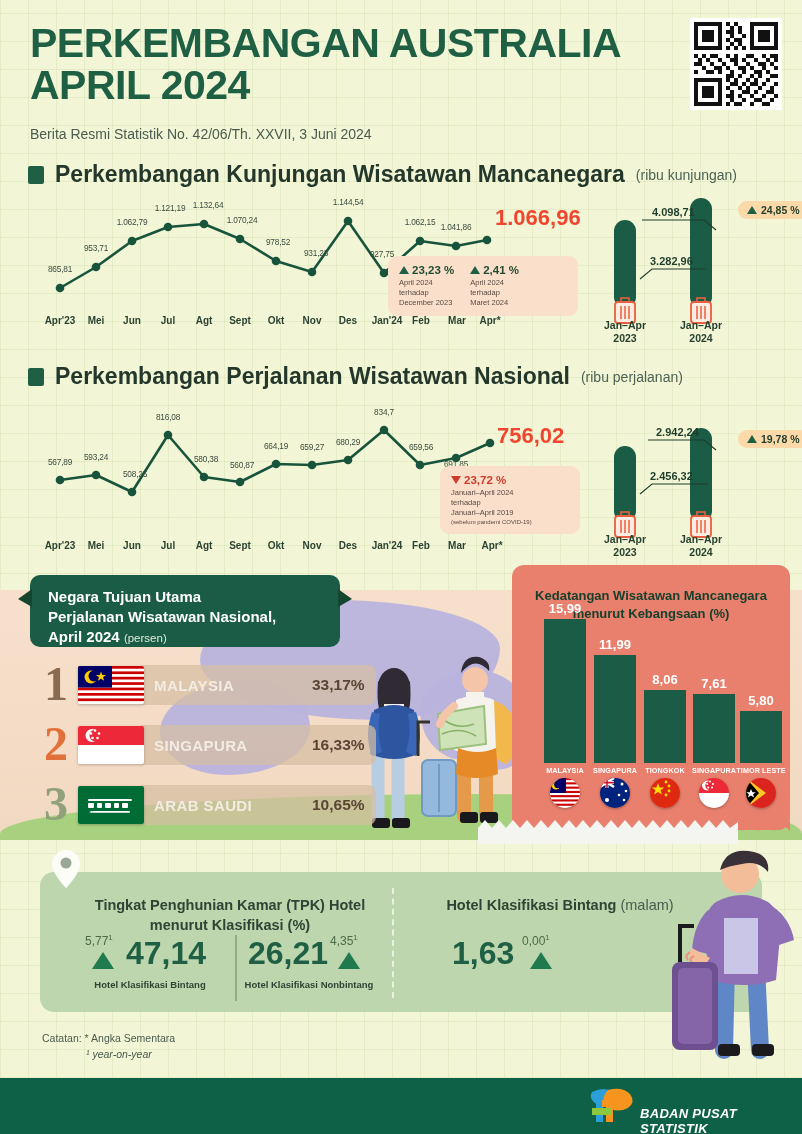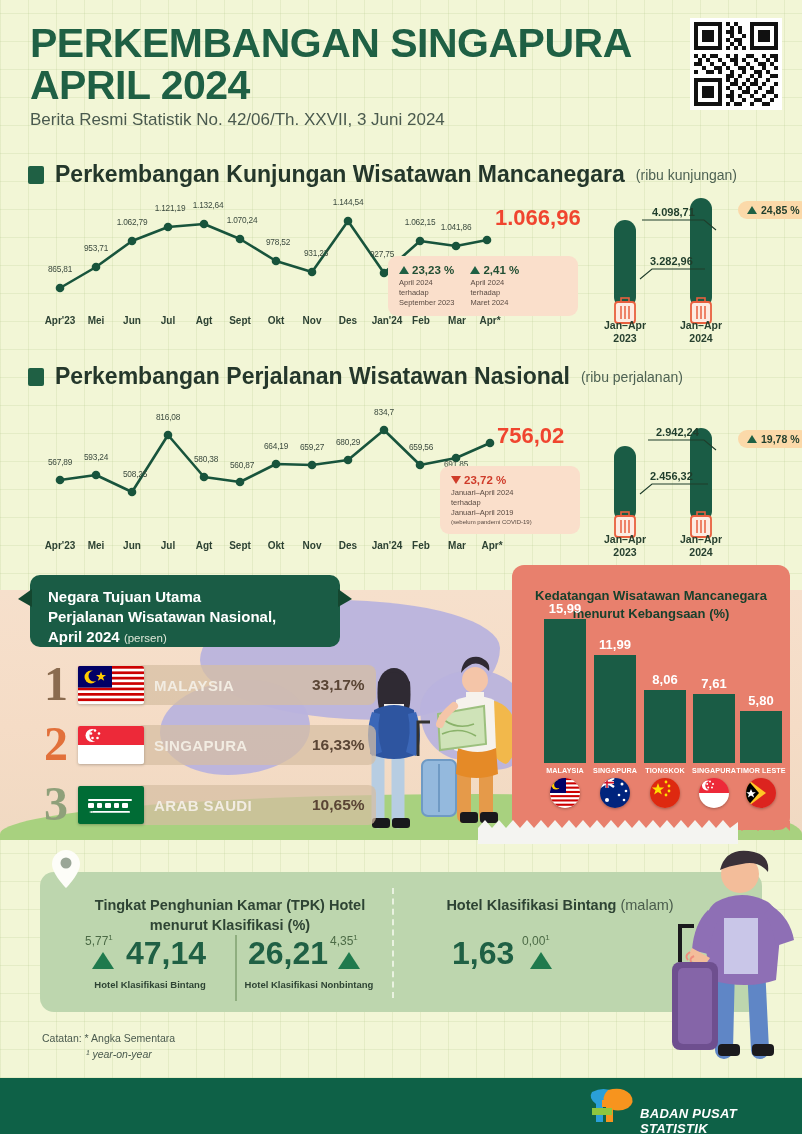--- a/index.html
+++ b/index.html
@@ -18,21 +18,21 @@
       #f2f6d6;
   }
 
   
   .header { position:absolute; left:30px; top:22px; width:740px; }
   .title {
     font-size: 41px; font-weight: 800; color:#1f6044; line-height:1.03;
     letter-spacing:-0.5px;
   }
   .title .l2 { display:block; }
-  .subtitle { margin-top:4px; font-size:17px; color:#4a5a4e; }
+  .subtitle { margin-top:20px; font-size:14px; color:#4a5a4e; }
 
   .qr { position:absolute; right:20px; top:18px; width:92px; height:92px;
         background:#fff; padding:4px; }
   .qr svg { display:block; }
 
   
   .sec-head { position:absolute; display:flex; align-items:center; gap:11px; }
   .sec-square { width:16px; height:18px; background:#1f6044; border-radius:2px;
                 flex:0 0 auto; }
   .sec-title { font-size:23px; font-weight:700; color:#24372b; white-space:nowrap;}
@@ -173,21 +173,21 @@
   
   .trav { position:absolute; }
 </style>
 </head>
 <body>
 
 <div class="page">
 
   <div class="header">
     <div class="title">
-      <span>PERKEMBANGAN SINGAPURA</span>
+      <span>PERKEMBANGAN AUSTRALIA</span>
       <span class="l2">APRIL 2024</span>
     </div>
     <div class="subtitle">Berita Resmi Statistik No. 42/06/Th. XXVII, 3 Juni 2024</div>
   </div>
 
   <div class="qr">
     <svg width="84" height="84" viewBox="0 0 21 21" shape-rendering="crispEdges">
       <rect width="21" height="21" fill="#fff"></rect>
       <g fill="#111">
         <rect x="0" y="0" width="7" height="1"></rect>
@@ -357,21 +357,21 @@
 
   <div class="chip" style="left:388px; top:256px; width:190px;">
     <div class="chip-col">
       <div class="chip-top">
         <span class="tri-up"></span>
         <span>23,23 %</span>
       </div>
       <div class="chip-sub">
         <div>April 2024</div>
         <div>terhadap</div>
-        <div>September 2023</div>
+        <div>December 2023</div>
       </div>
     </div>
     <div class="chip-col">
       <div class="chip-top">
         <span class="tri-up"></span>
         <span>2,41 %</span>
       </div>
       <div class="chip-sub">
         <div>April 2024</div>
         <div>terhadap</div>

